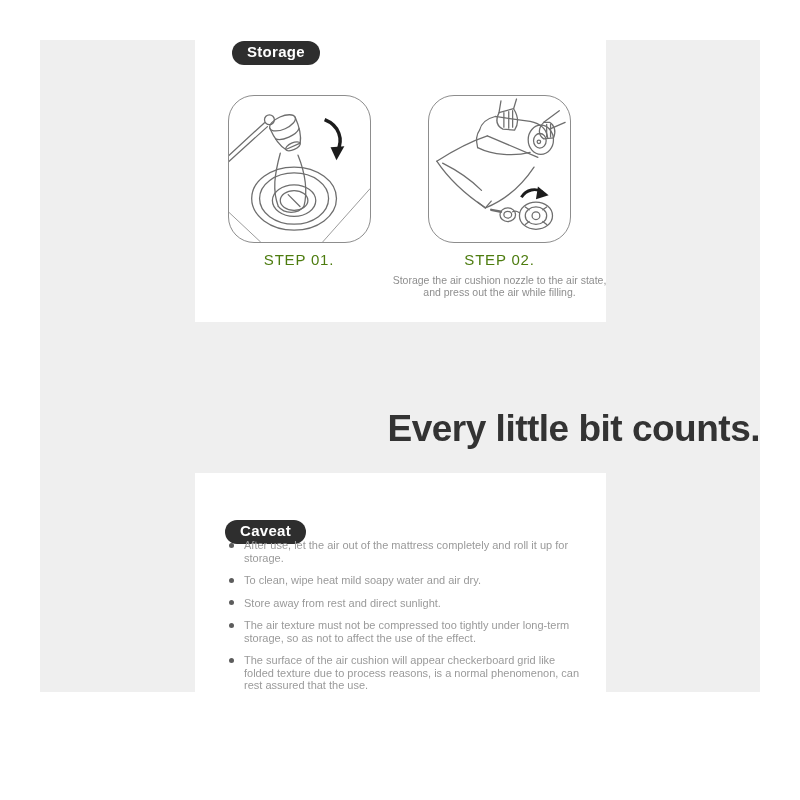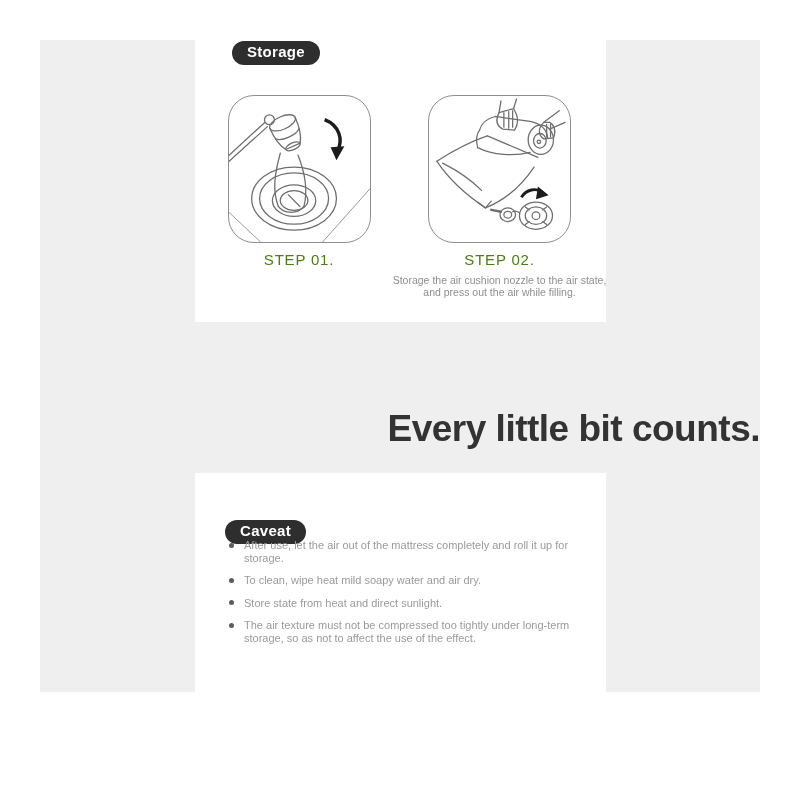--- a/index.html
+++ b/index.html
@@ -149,19 +149,20 @@
     </div>
   </section>
 
   <div class="headline">Every little bit counts.</div>
 
   <section class="card card-caveat">
     <div class="badge">Caveat</div>
     <ul class="caveat-list">
       <li>After use, let the air out of the mattress completely and roll it up for storage.</li>
       <li>To clean, wipe heat mild soapy water and air dry.</li>
-      <li>Store state from heat and direct sunlight.</li>
+      <li>Store away from rest and direct sunlight.</li>
       <li>The air texture must not be compressed too tightly under long-term storage, so as not to affect the use of the effect.</li>
+      <li>The surface of the air cushion will appear checkerboard grid like folded texture due to process reasons, is a normal phenomenon, can rest assured that the use.</li>
     </ul>
   </section>
 
   <div class="watermark">www.hermoshop.com</div>
 </div>
 
 </body></html>

